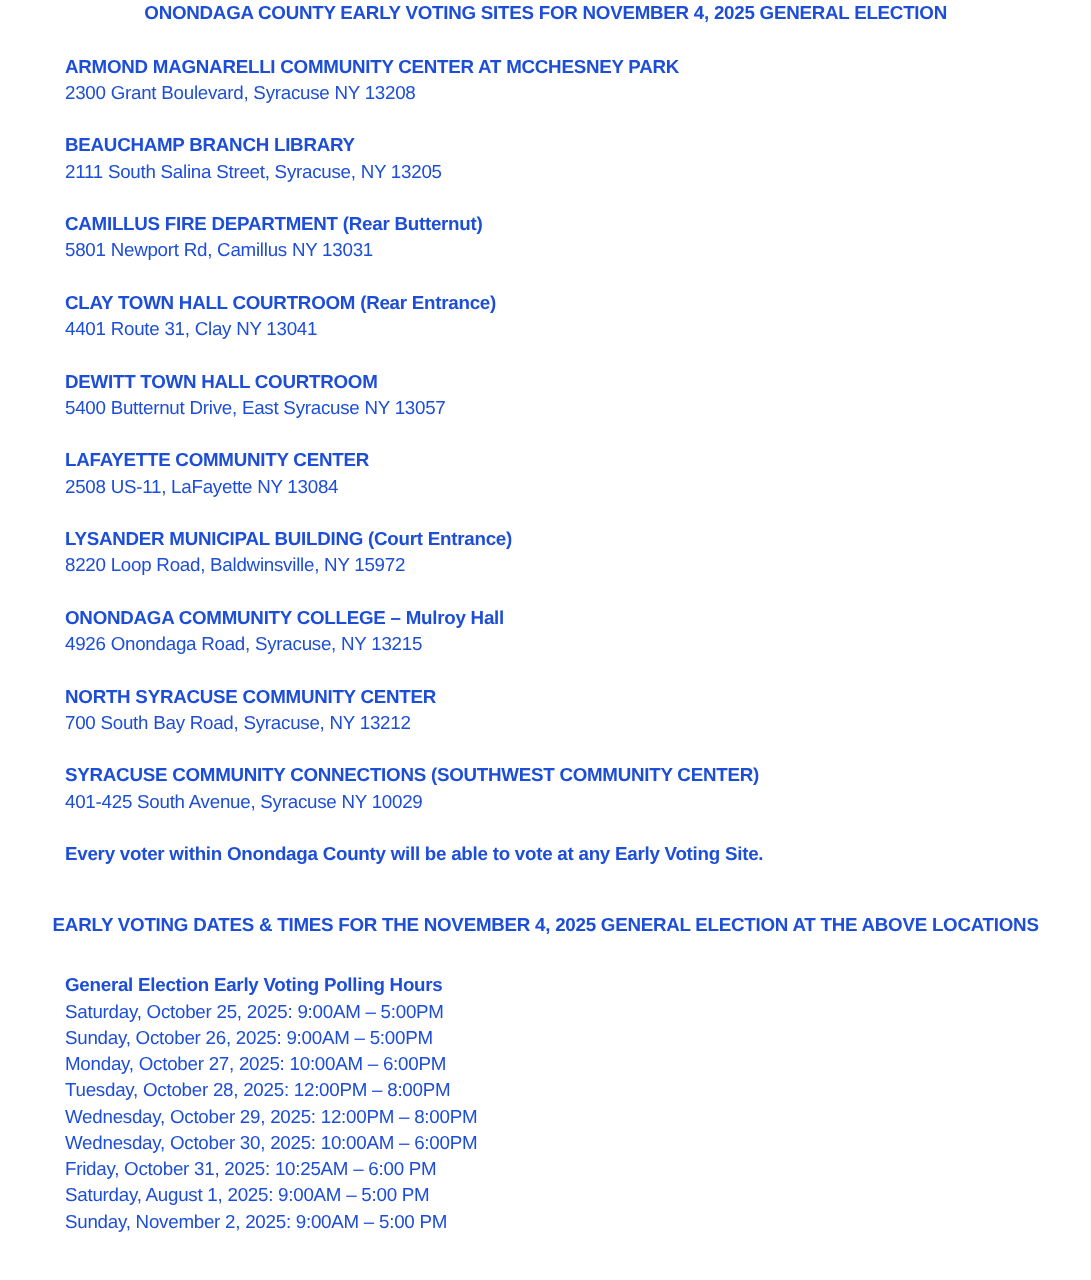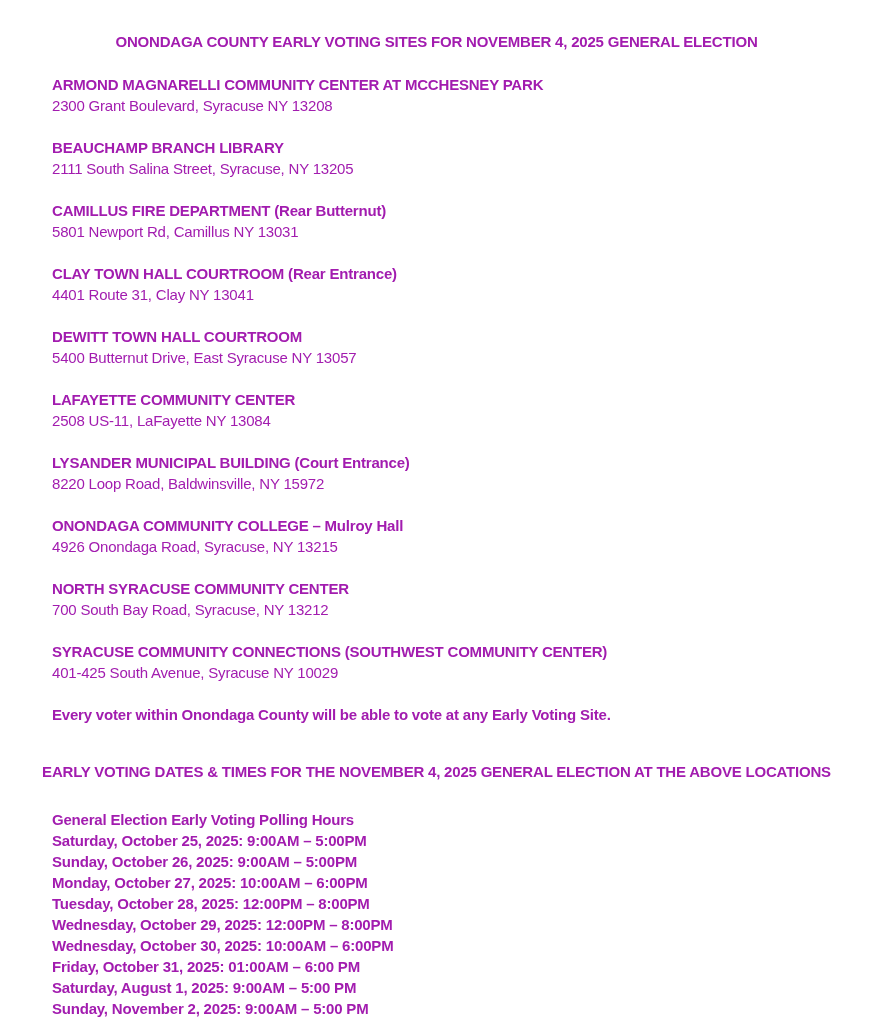--- a/index.html
+++ b/index.html
@@ -5,27 +5,26 @@
   html, body {
     margin: 0;
     padding: 0;
     background: #ffffff;
   }
   .page {
     position: relative;
     width: 873px;
     height: 1024px;
     background: #ffffff;
-    color: #a21caf;
+    color: #1d4ed8;
     font-family: "Liberation Sans", sans-serif;
     font-size: 15px;
     line-height: 21px;
     letter-spacing: -0.2px;
     box-sizing: border-box;
-    padding-top: 31px;
     overflow: hidden;
   }
   .doc-title {
     text-align: center;
     font-weight: bold;
     margin: 0 0 22px 0;
     font-size: 15px;
   }
   .content {
     padding-left: 52px;
@@ -47,21 +46,21 @@
   }
   .dates-heading {
     text-align: center;
     font-weight: bold;
     margin: 0 0 27px 0;
   }
   .hours-heading {
     font-weight: bold;
   }
   .hour-line {
-    font-weight: bold;
+    font-weight: normal;
   }
 </style>
 </head>
 <body>
 
 <div class="page">
 
   <div class="doc-title">ONONDAGA COUNTY EARLY VOTING SITES FOR NOVEMBER 4, 2025 GENERAL ELECTION</div>
 
   <div class="content">
@@ -123,18 +122,18 @@
   <div class="dates-heading">EARLY VOTING DATES &amp; TIMES FOR THE NOVEMBER 4, 2025 GENERAL ELECTION AT THE ABOVE LOCATIONS</div>
 
   <div class="content">
     <div class="hours-heading">General Election Early Voting Polling Hours</div>
     <div class="hour-line">Saturday, October 25, 2025: 9:00AM – 5:00PM</div>
     <div class="hour-line">Sunday, October 26, 2025: 9:00AM – 5:00PM</div>
     <div class="hour-line">Monday, October 27, 2025: 10:00AM – 6:00PM</div>
     <div class="hour-line">Tuesday, October 28, 2025: 12:00PM – 8:00PM</div>
     <div class="hour-line">Wednesday, October 29, 2025: 12:00PM – 8:00PM</div>
     <div class="hour-line">Wednesday, October 30, 2025: 10:00AM – 6:00PM</div>
-    <div class="hour-line">Friday, October 31, 2025: 01:00AM – 6:00 PM</div>
+    <div class="hour-line">Friday, October 31, 2025: 10:25AM – 6:00 PM</div>
     <div class="hour-line">Saturday, August 1, 2025: 9:00AM – 5:00 PM</div>
     <div class="hour-line">Sunday, November 2, 2025: 9:00AM – 5:00 PM</div>
   </div>
 
 </div>
 
 </body></html>

